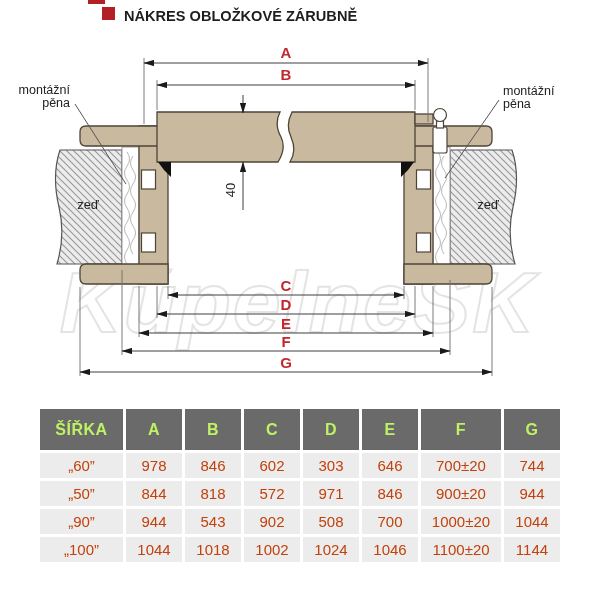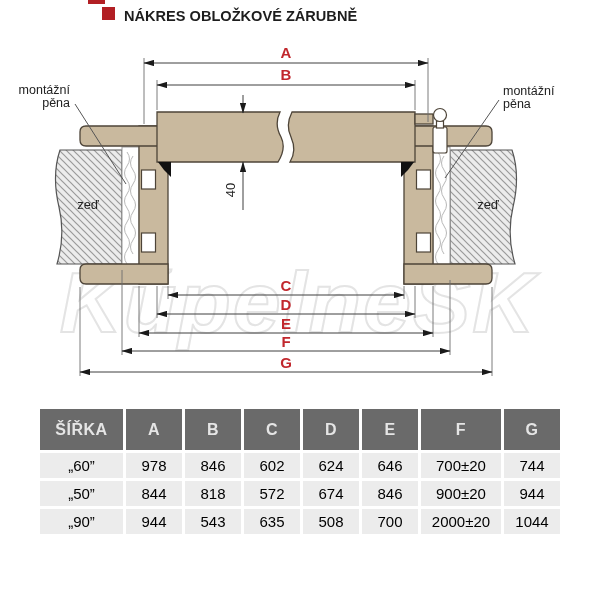--- a/index.html
+++ b/index.html
@@ -31,23 +31,23 @@
   .seal{fill:#111;stroke:none;}
   .dimletter{fill:var(--letter-red);font-size:15px;font-weight:700;text-anchor:middle;}
   .lbl{fill:#222;font-size:12.5px;}
   .walltxt{fill:#222;font-size:13px;text-anchor:middle;}
   .thick{fill:#222;font-size:13px;text-anchor:middle;}
   .wm{fill:none;stroke:#e4e4e4;stroke-width:2;font-size:86px;font-style:italic;
       font-weight:700;text-anchor:middle;letter-spacing:2px;}
   
   #tbl{position:absolute;left:37px;top:406px;width:526px;border-collapse:separate;
        border-spacing:3px;}
-  #tbl th{background:var(--hdr);color:#e5e5e5;font-size:16px;font-weight:700;height:39px;
+  #tbl th{background:var(--hdr);color:#bef264;font-size:16px;font-weight:700;height:39px;
           text-align:center;letter-spacing:.5px;}
-  #tbl td{background:var(--row);color:#000000;font-size:15px;height:23px;text-align:center;
+  #tbl td{background:var(--row);color:#c2410c;font-size:15px;height:23px;text-align:center;
           white-space:nowrap;}
 </style>
 </head>
 <body>
 
 <div id="page">
 
   <div id="top-sliver"></div>
   <div id="hdr">
     <span class="sq"></span>
@@ -184,41 +184,51 @@
         <th>F</th>
         <th>G</th>
       </tr>
     </thead>
     <tbody>
       <tr>
         <td>„60”</td>
         <td>978</td>
         <td>846</td>
         <td>602</td>
-        <td>624</td>
+        <td>303</td>
         <td>646</td>
         <td>700±20</td>
         <td>744</td>
       </tr>
       <tr>
         <td>„50”</td>
         <td>844</td>
         <td>818</td>
         <td>572</td>
-        <td>674</td>
+        <td>971</td>
         <td>846</td>
         <td>900±20</td>
         <td>944</td>
       </tr>
       <tr>
         <td>„90”</td>
         <td>944</td>
         <td>543</td>
-        <td>635</td>
+        <td>902</td>
         <td>508</td>
         <td>700</td>
-        <td>2000±20</td>
+        <td>1000±20</td>
         <td>1044</td>
+      </tr>
+      <tr>
+        <td>„100”</td>
+        <td>1044</td>
+        <td>1018</td>
+        <td>1002</td>
+        <td>1024</td>
+        <td>1046</td>
+        <td>1100±20</td>
+        <td>1144</td>
       </tr>
     </tbody>
   </table>
 
 </div>
 
 </body></html>

